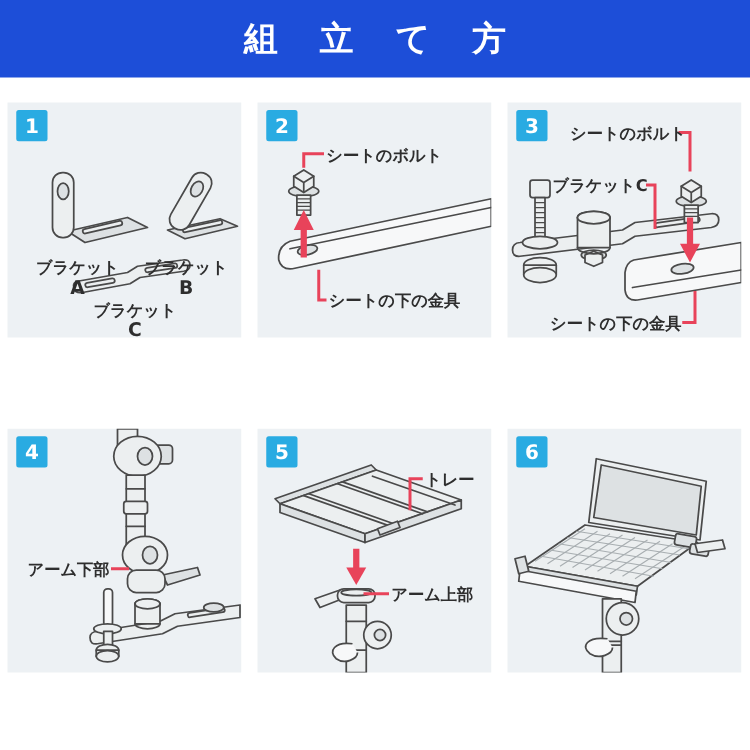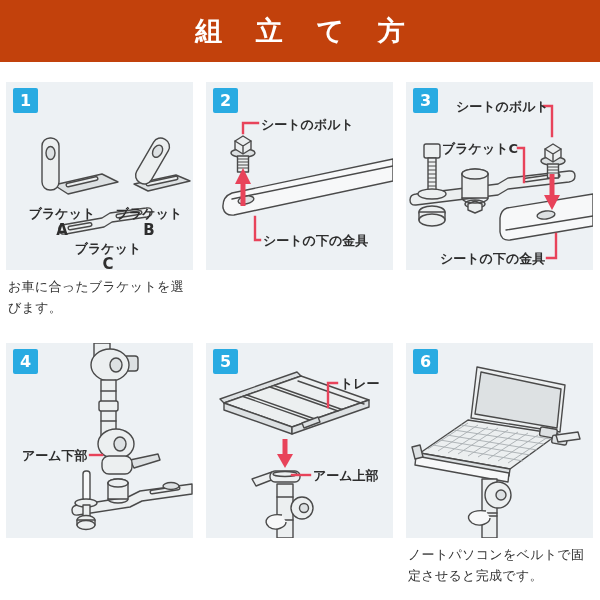--- a/index.html
+++ b/index.html
@@ -1,18 +1,18 @@
 <!DOCTYPE html>
 <html><head>
 <meta charset="utf-8">
 <style>
   html,body{margin:0;padding:0;background:#ffffff;}
   .page{position:relative;width:600px;height:600px;background:#ffffff;overflow:hidden;
         font-family:"DejaVu Sans","Liberation Sans",sans-serif;}
-  .banner{position:absolute;left:0;top:0;width:600px;height:62px;background:#c2410c;
+  .banner{position:absolute;left:0;top:0;width:600px;height:62px;background:#1d4ed8;
           display:flex;align-items:center;justify-content:center;}
   .banner h1{margin:0;color:#ffffff;font-size:27px;font-weight:bold;
              letter-spacing:.45em;padding-left:.45em;}
   .grid{position:absolute;left:6px;top:82px;width:587px;
         display:grid;grid-template-columns:187px 187px 187px;column-gap:13px;}
   .step{position:relative;}
   .step.r1{height:261px;}
   .panel{position:relative;background:#edf1f4;}
   .r1 .panel{height:188px;}
   .r2 .panel{height:195px;}
@@ -74,21 +74,20 @@
               <path class="slotL" d="M112,134 L134,130.5"></path>
           </g>
           <text class="lbl" x="56" y="136" text-anchor="middle">ブラケット</text>
           <text class="lbl2" x="56" y="153" text-anchor="middle">A</text>
           <text class="lbl" x="143" y="136" text-anchor="middle">ブラケット</text>
           <text class="lbl2" x="143" y="153" text-anchor="middle">B</text>
           <text class="lbl" x="102" y="171" text-anchor="middle">ブラケット</text>
           <text class="lbl2" x="102" y="187" text-anchor="middle">C</text>
         </svg>
       </div>
-      <p class="caption">お車に合ったブラケットを選びます。</p>
     </section>
 
     <section class="step r1">
       <div class="panel">
         <div class="badge">2</div>
         <svg class="art" viewBox="0 0 187 188">
           <g>
             <path class="f3" d="M26,111 L187,77 L187,99 L28,133 Q19,134 17,126 Q16,115 26,111 Z"></path>
             <path class="s" d="M26,117 L187,84"></path>
             <ellipse class="f2" cx="40" cy="118" rx="8" ry="3.8" transform="rotate(-12 40 118)"></ellipse>
@@ -260,17 +259,16 @@
           </g>
           <g>
             <rect class="f1" x="76" y="136" width="15" height="59"></rect>
             <path class="s" d="M76,170 H91 M76,173 H91"></path>
             <circle class="f1" cx="92" cy="152" r="13"></circle>
             <circle class="f2" cx="95" cy="152" r="5"></circle>
             <path class="f3" d="M80,168 C64,166 58,174 66,180 C74,185 84,180 84,175"></path>
           </g>
         </svg>
       </div>
-      <p class="caption">ノートパソコンをベルトで固定させると完成です。</p>
     </section>
 
   </main>
 </div>
 
 </body></html>

